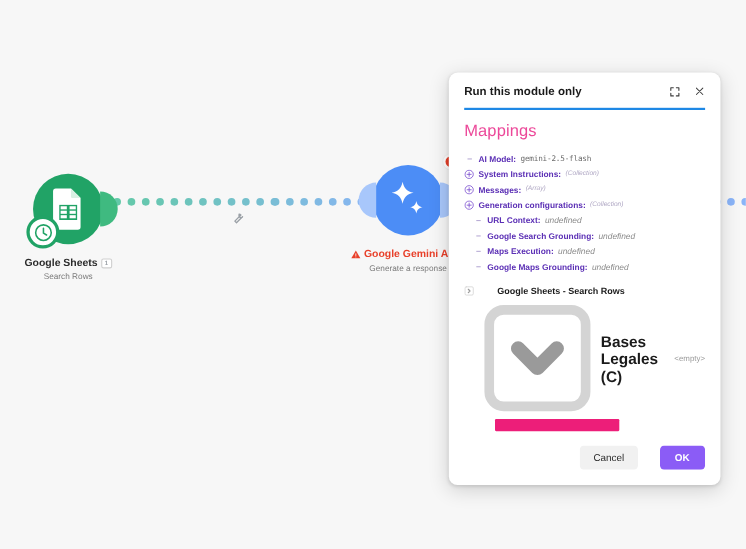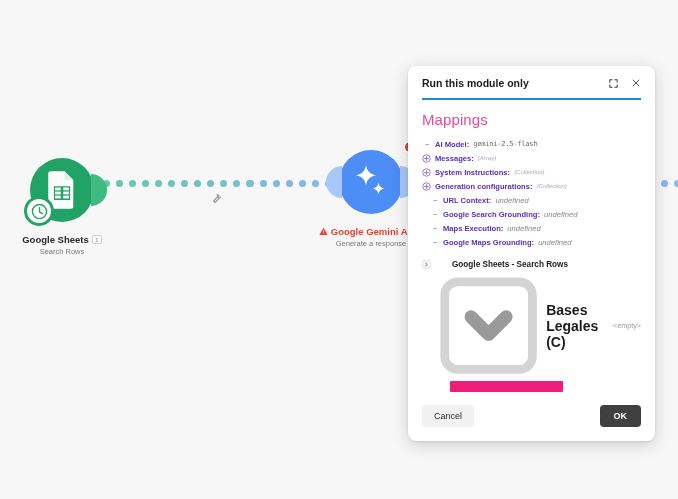--- a/index.html
+++ b/index.html
@@ -108,24 +108,24 @@
 
   .sec-head { display:flex; align-items:flex-end; gap:21px; margin-top:9px; padding:2px 0; }
   .sec-head .chev { width:9px; height:9px; flex:0 0 auto; }
   .sec-head .txt { font-size:8.2px; font-weight:bold; color:#1b1b1b; }
   .sub-head { display:flex; align-items:center; gap:5px; padding:2px 0 0 14px; }
   .sub-head .txt { font-size:14px; font-weight:bold; color:#1b1b1b; }
   .sub-head .empty { font-size:7.2px; color:#9a9a9a; }
 
   .hl-bar { height:11px; border-radius:1px; margin:3px 0 0 28px; width:113px; }
 
-  .panel-foot { display:flex; justify-content:space-between; align-items:center; gap:20px; padding:13px 14px 14px 14px; }
+  .panel-foot { display:flex; justify-content:flex-end; align-items:center; gap:20px; padding:13px 14px 14px 14px; }
   .btn { font-size:9px; border-radius:4px; padding:5px 11px; cursor:pointer; border:1px solid transparent; }
   .btn-cancel { background:#f1f1f1; color:#2b2b2b; }
-  .btn-ok { background:#404040; color:#fff; font-weight:bold; padding:5px 13px; }
+  .btn-ok { background:#8b5cf6; color:#fff; font-weight:bold; padding:5px 13px; }
 </style>
 </head>
 <body>
 
 <div id="canvas">
 
   <div class="conn conn-a">
       <div class="dot" style="background: rgb(99, 201, 168);"></div>
       <div class="dot" style="background: rgb(101, 200, 172);"></div>
       <div class="dot" style="background: rgb(103, 199, 176);"></div>
@@ -235,30 +235,30 @@
         <div class="row">
           <span class="dash"></span>
           <span class="lbl">AI Model:</span>
           <span class="val mono">gemini-2.5-flash</span>
         </div>
         <div class="row">
           <svg class="exp" viewBox="0 0 24 24">
             <circle cx="12" cy="12" r="10" fill="none" stroke="#7b4fd0" stroke-width="2"></circle>
             <path d="M12 7v10M7 12h10" stroke="#7b4fd0" stroke-width="2" stroke-linecap="round"></path>
           </svg>
-          <span class="lbl">Messages:</span>
-          <span class="val tiny">(Array)</span>
+          <span class="lbl">System Instructions:</span>
+          <span class="val tiny">(Collection)</span>
         </div>
         <div class="row">
           <svg class="exp" viewBox="0 0 24 24">
             <circle cx="12" cy="12" r="10" fill="none" stroke="#7b4fd0" stroke-width="2"></circle>
             <path d="M12 7v10M7 12h10" stroke="#7b4fd0" stroke-width="2" stroke-linecap="round"></path>
           </svg>
-          <span class="lbl">System Instructions:</span>
-          <span class="val tiny">(Collection)</span>
+          <span class="lbl">Messages:</span>
+          <span class="val tiny">(Array)</span>
         </div>
         <div class="row">
           <svg class="exp" viewBox="0 0 24 24">
             <circle cx="12" cy="12" r="10" fill="none" stroke="#7b4fd0" stroke-width="2"></circle>
             <path d="M12 7v10M7 12h10" stroke="#7b4fd0" stroke-width="2" stroke-linecap="round"></path>
           </svg>
           <span class="lbl">Generation configurations:</span>
           <span class="val tiny">(Collection)</span>
         </div>
         <div class="row indent-1">

